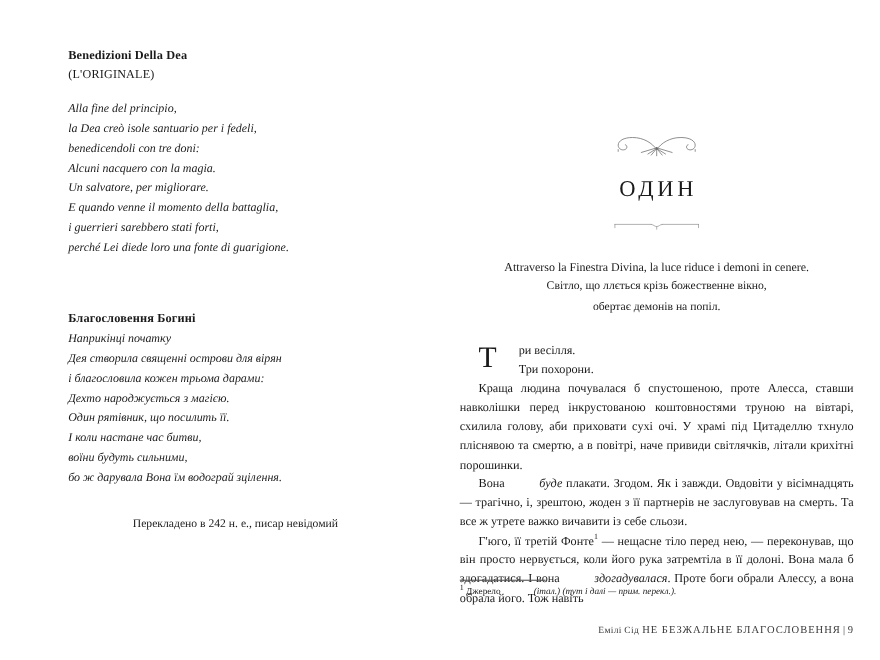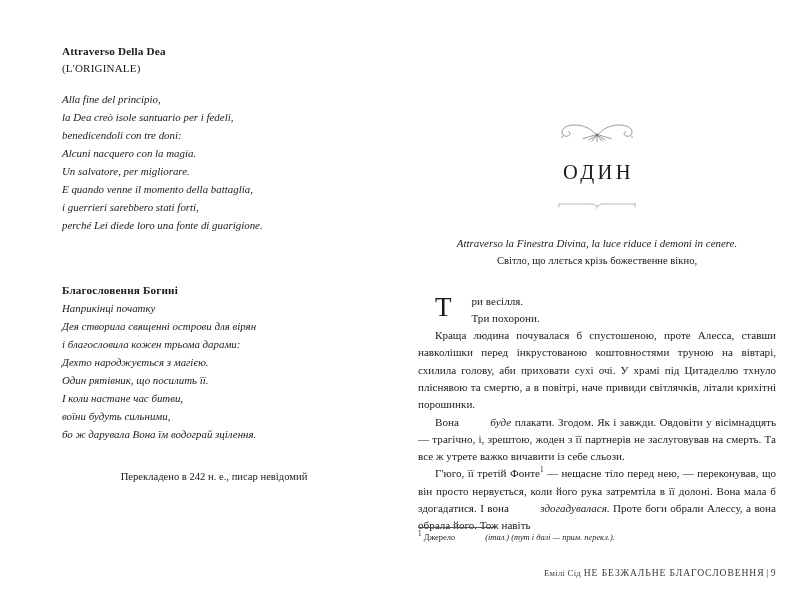--- a/index.html
+++ b/index.html
@@ -85,21 +85,20 @@
     margin: 7px auto 0 auto;
   }
 
   .epigraph {
     margin: 24px 0 0 0;
     text-align: center;
     line-height: 1.72;
   }
   .epi-it {
     display: block;
-    font-style: italic;
     font-size: 10.9px;
     white-space: nowrap;
   }
   .epi-ua {
     display: block;
     font-size: 10.6px;
     white-space: nowrap;
   }
 
   .body-text {
@@ -174,21 +173,21 @@
   .footer-page { font-size: 9.6px; }
 </style>
 </head>
 <body>
 
 <div class="spread">
 
   <div class="page page-left">
 
     <div class="poem-block">
-      <div class="poem-title">Attraverso Della Dea</div>
+      <div class="poem-title">Benedizioni Della Dea</div>
       <div class="poem-subtitle">(L'ORIGINALE)</div>
       <ul class="poem-lines">
         <li>Alla fine del principio,</li>
         <li>la Dea creò isole santuario per i fedeli,</li>
         <li>benedicendoli con tre doni:</li>
         <li>Alcuni nacquero con la magia.</li>
         <li>Un salvatore, per migliorare.</li>
         <li>E quando venne il momento della battaglia,</li>
         <li>i guerrieri sarebbero stati forti,</li>
         <li>perché Lei diede loro una fonte di guarigione.</li>
@@ -236,20 +235,21 @@
           <path d="M1 3 L1 6 M77 3 L77 6"></path>
           <path d="M34 3 C36 3 37 5 39 5 C41 5 42 3 44 3"></path>
           <path d="M39 5 L39 7.4"></path>
         </g>
       </svg>
     </div>
 
     <div class="epigraph">
       <span class="epi-it">Attraverso la Finestra Divina, la luce riduce i demoni in cenere.</span>
       <span class="epi-ua">Світло, що ллється крізь божественне вікно,</span>
+      <span class="epi-ua">обертає демонів на попіл.</span>
     </div>
 
     <div class="body-text">
 
       <p class="para-first">
         <span class="dropcap">Т</span><span>ри весілля.</span>
         <span class="l2">Три похорони.</span>
       </p>
 
       <p>Краща людина почувалася б спустошеною, проте Алесса, ставши навколішки перед інкрустованою коштовностями труною на вівтарі, схилила голову, аби приховати сухі очі. У храмі під Цитаделлю тхнуло пліснявою та смертю, а в повітрі, наче привиди світлячків, літали крихітні порошинки.</p>

